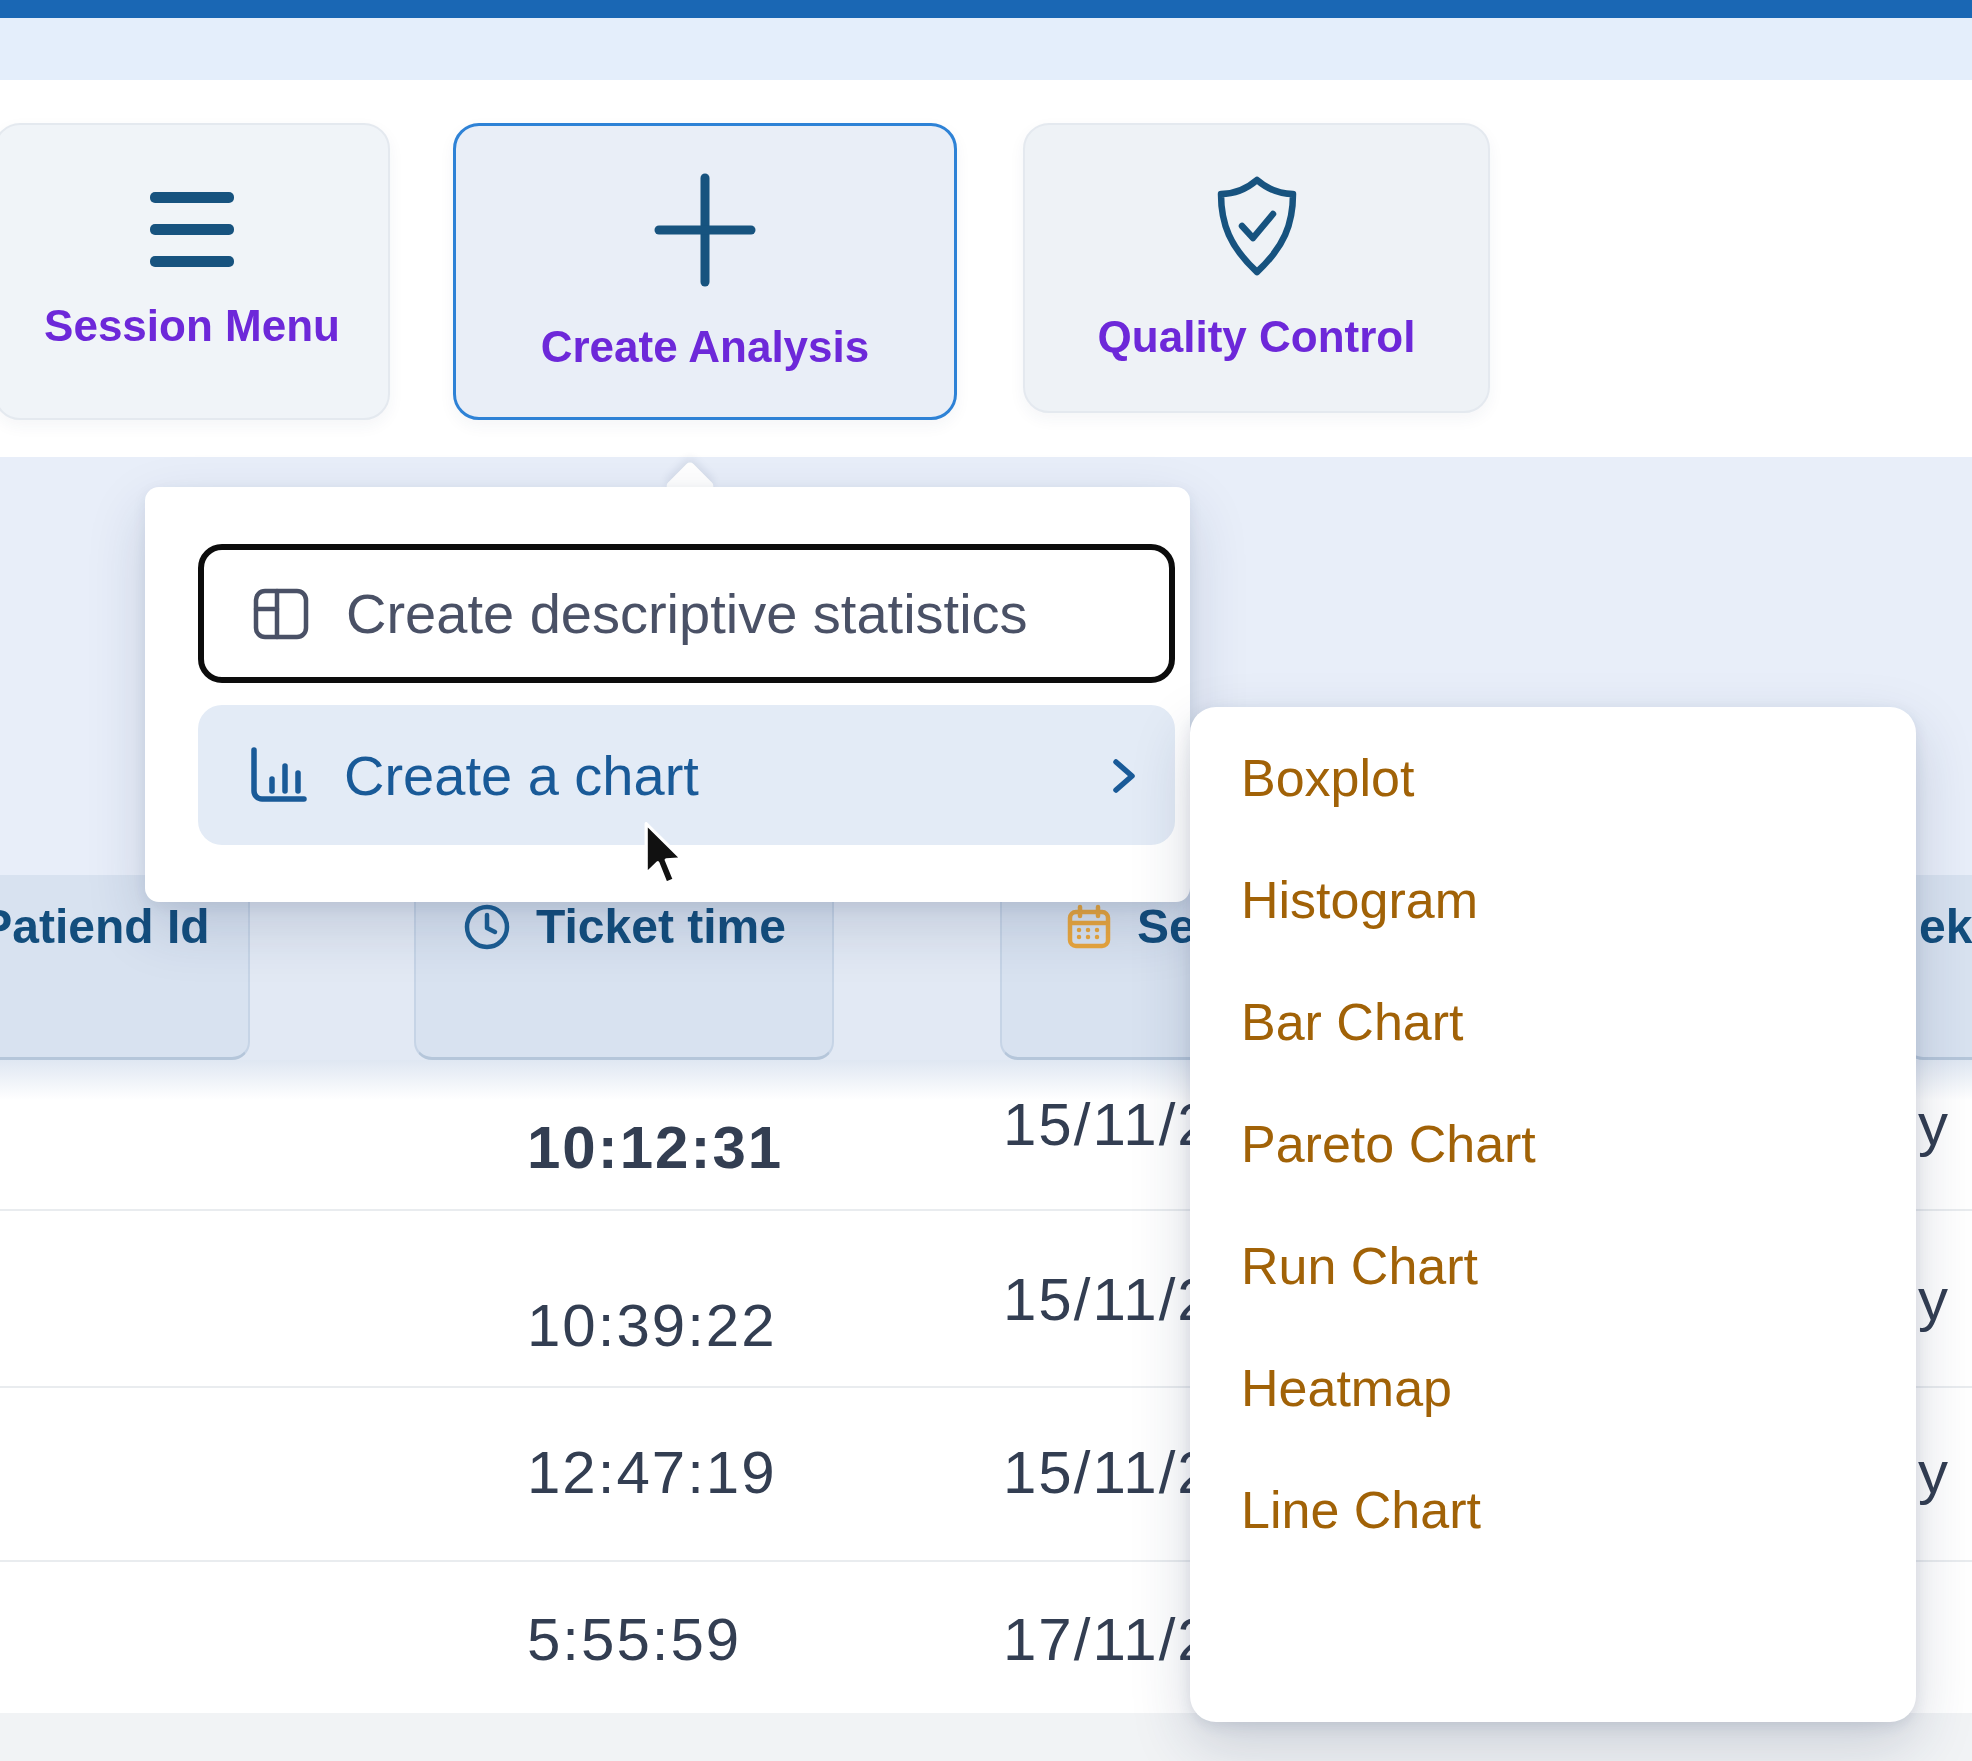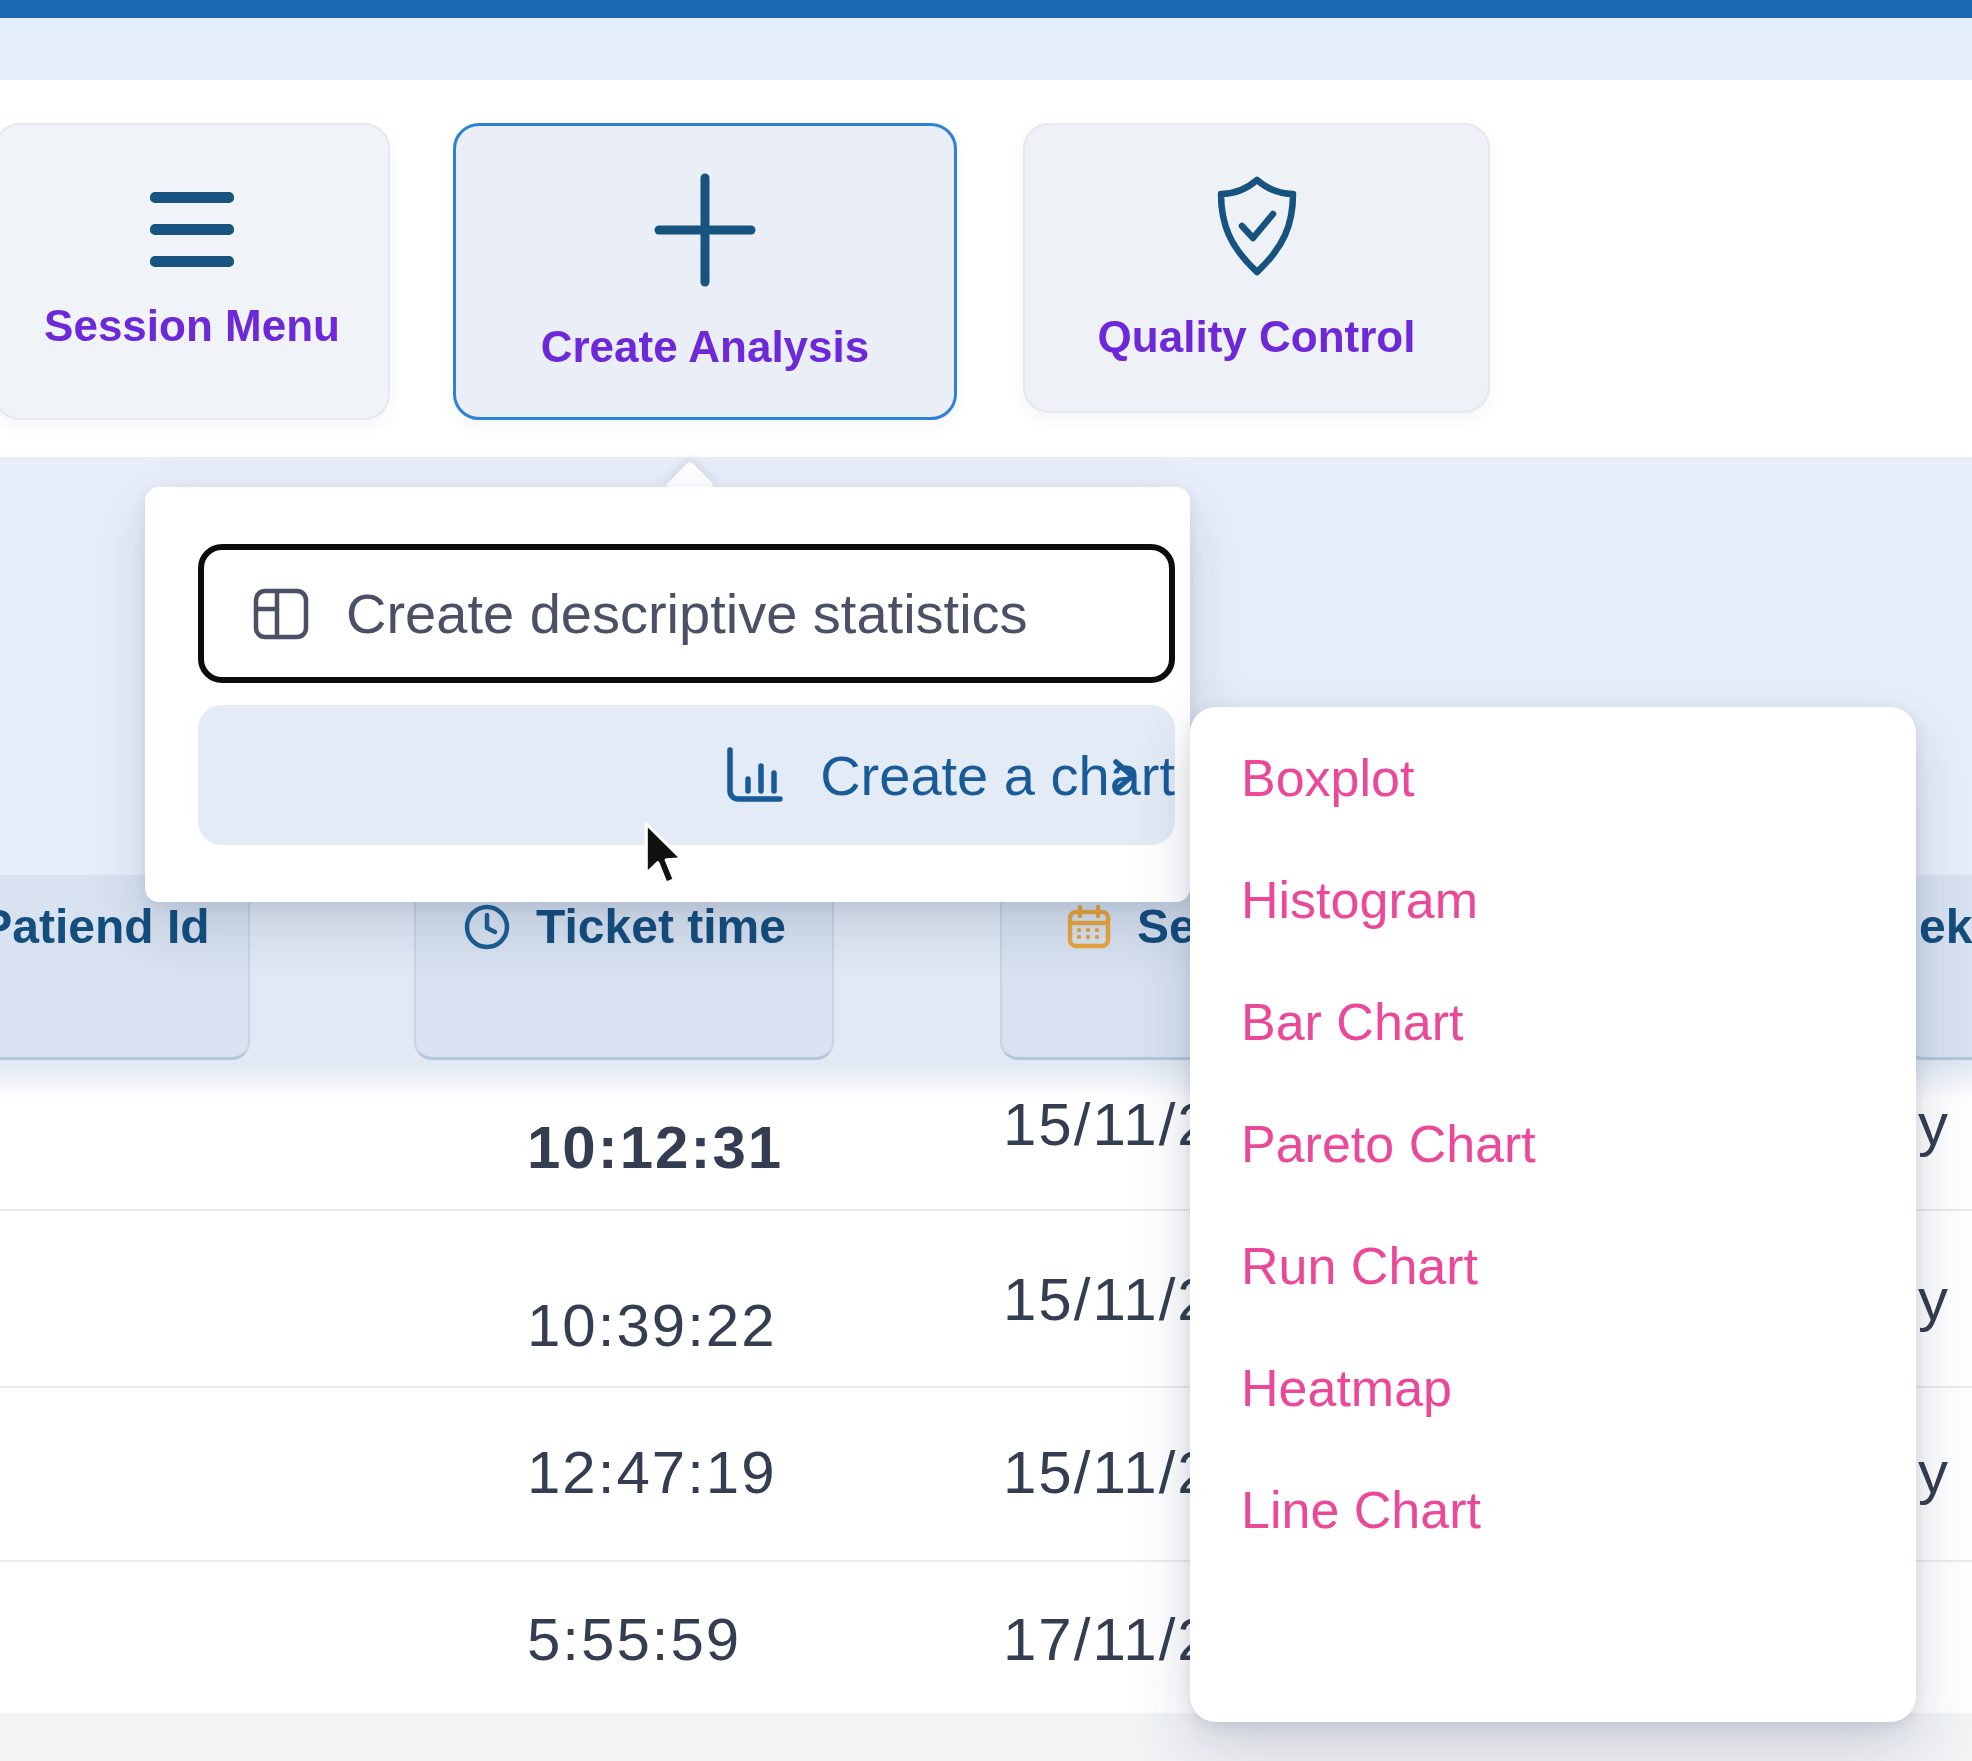--- a/index.html
+++ b/index.html
@@ -28,32 +28,32 @@
   .hamburger div{width:84px;height:11px;border-radius:5px;background:#17537f;}
 
   
   .caret{left:672px;top:468px;width:36px;height:36px;background:#ffffff;transform:rotate(45deg);
          border-radius:5px;box-shadow:-3px -3px 8px rgba(30,50,90,.10);z-index:49;}
   .menu-panel{left:145px;top:487px;width:1045px;height:415px;background:#ffffff;border-radius:14px;
               box-shadow:0 24px 60px rgba(25,45,85,.16),0 4px 14px rgba(25,45,85,.08);z-index:50;}
   .menu-item{position:absolute;left:53px;width:977px;height:139px;display:flex;align-items:center;
              border-radius:24px;box-sizing:border-box;}
   .mi-stats{top:57px;border:6px solid #0c0c0c;background:#fff;}
-  .mi-chart{top:218px;height:140px;background:#e3ebf6;justify-content:flex-end;}
+  .mi-chart{top:218px;height:140px;background:#e3ebf6;}
   .menu-item .mi-icon{margin-left:46px;display:flex;}
   .mi-stats .mi-label{font-size:56px;color:#4a5166;margin-left:34px;white-space:nowrap;}
   .mi-chart .mi-label{font-size:56px;color:#195a98;margin-left:34px;white-space:nowrap;}
   .mi-chevron{position:absolute;right:28px;top:48px;display:flex;}
 
   
   .submenu{left:1190px;top:707px;width:726px;height:1015px;background:#ffffff;border-radius:26px;
            box-shadow:0 24px 60px rgba(25,45,85,.18),0 4px 14px rgba(25,45,85,.10);z-index:60;
            padding-top:10px;box-sizing:border-box;}
   .submenu-item{height:122px;display:flex;align-items:center;padding-left:51px;
-                font-size:52px;color:#ec4899;white-space:nowrap;}
+                font-size:52px;color:#a16207;white-space:nowrap;}
 
   
   .chip{position:absolute;top:875px;height:185px;background:#d8e2f0;border:2px solid #c6d4e6;border-top:none;
         border-bottom:3px solid #b5c6da;border-radius:0 0 18px 18px;box-sizing:border-box;
         display:flex;align-items:flex-start;justify-content:center;padding-top:26px;gap:24px;}
   .chip .h-label{font-size:48px;font-weight:bold;color:#134e7d;line-height:52px;white-space:nowrap;}
   .chip-patient{left:-60px;width:310px;}
   .chip-ticket{left:414px;width:420px;}
   .chip-session{left:1000px;width:280px;justify-content:flex-start;padding-left:63px;}
   .chip-week{left:1905px;width:130px;justify-content:flex-start;padding-left:12px;}

